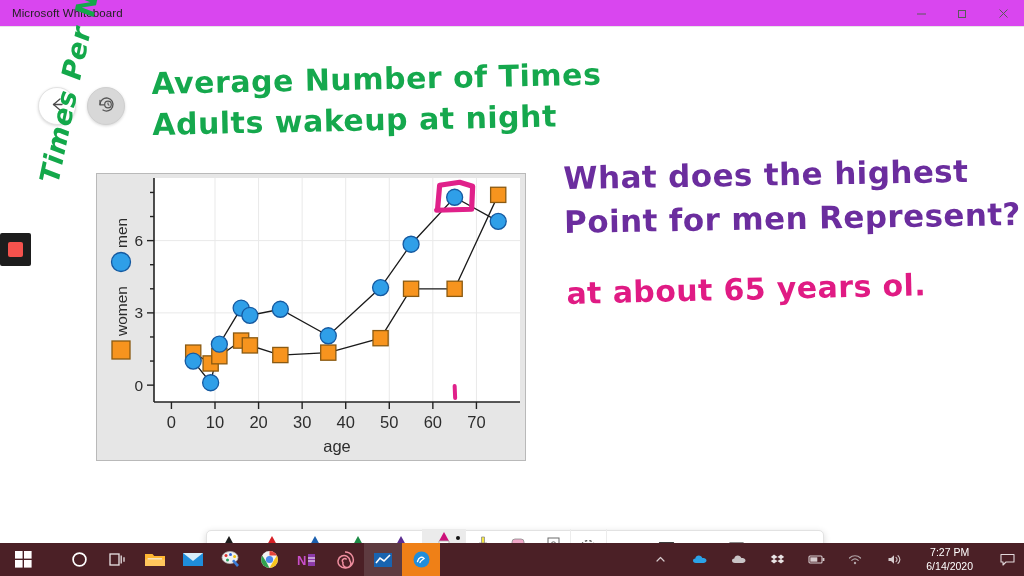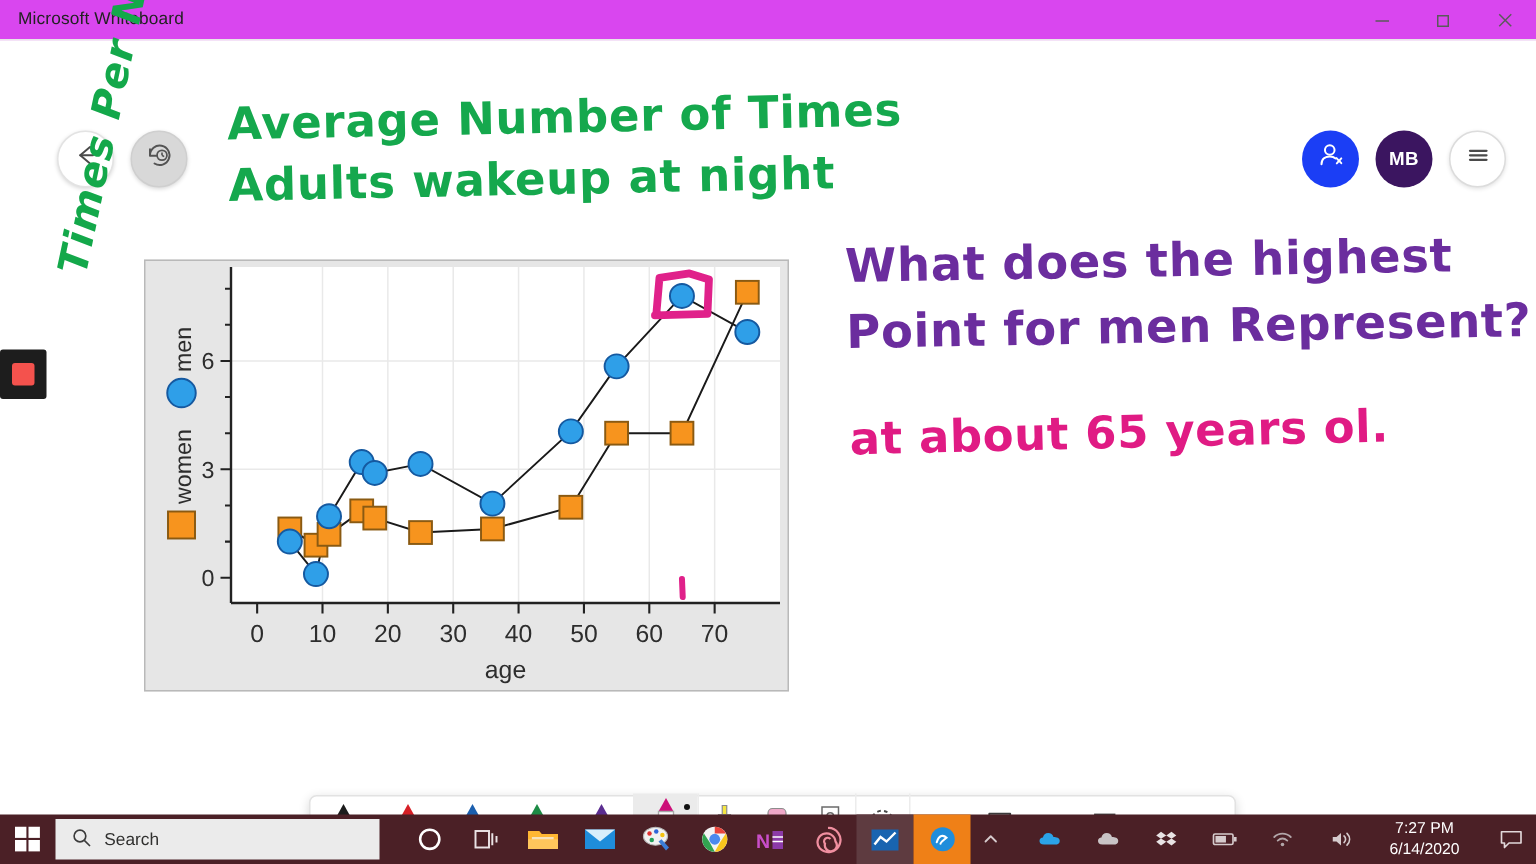--- a/index.html
+++ b/index.html
@@ -156,44 +156,20 @@
       <svg width="21" height="21" viewBox="0 0 21 21">
         <path d="M4 10.5 A6.5 6.5 0 1 1 7 16" fill="none" stroke="#545454" stroke-width="1.3" stroke-linecap="round"></path>
         <path d="M4 6.5 L4 10.8 L8.2 10.8" fill="none" stroke="#545454" stroke-width="1.3" stroke-linecap="round" stroke-linejoin="round"></path>
         <circle cx="12" cy="10.5" r="3.3" fill="none" stroke="#545454" stroke-width="1.2"></circle>
         <line x1="12" y1="8.6" x2="12" y2="10.5" stroke="#545454" stroke-width="1.1"></line>
         <line x1="12" y1="10.5" x2="13.4" y2="11.4" stroke="#545454" stroke-width="1.1"></line>
       </svg>
     </span>
   </div>
 
-  <div class="topright">
-    <div class="circbtn share">
-      <span>
-        <svg width="21" height="21" viewBox="0 0 21 21">
-          <circle cx="9.5" cy="7" r="3.2" fill="none" stroke="#fff" stroke-width="1.35"></circle>
-          <path d="M4 16.5 C4 12.6 7 11.3 9.5 11.3 C11 11.3 12.4 11.7 13.4 12.6" fill="none" stroke="#fff" stroke-width="1.35" stroke-linecap="round"></path>
-          <line x1="14" y1="12.4" x2="17.2" y2="15.8" stroke="#fff" stroke-width="1.3" stroke-linecap="round"></line>
-          <line x1="17.2" y1="12.6" x2="14.2" y2="15.9" stroke="#fff" stroke-width="1.3" stroke-linecap="round"></line>
-        </svg>
-      </span>
-    </div>
-    <div class="circbtn avatar">
-      <span>MB</span>
-    </div>
-    <div class="circbtn menu">
-      <span>
-        <svg width="19" height="19" viewBox="0 0 19 19">
-          <line x1="4" y1="6.5" x2="15" y2="6.5" stroke="#4a4a4a" stroke-width="1.5" stroke-linecap="round"></line>
-          <line x1="4" y1="9.5" x2="15" y2="9.5" stroke="#4a4a4a" stroke-width="1.5" stroke-linecap="round"></line>
-          <line x1="4" y1="12.5" x2="15" y2="12.5" stroke="#4a4a4a" stroke-width="1.5" stroke-linecap="round"></line>
-        </svg>
-      </span>
-    </div>
-  </div>
 
   <div class="rec-chip">
     <div class="sq"></div>
   </div>
 
   <div class="ink ink-title"><span>Average Number of Times</span>
 <span>Adults wakeup at night</span></div>
 
   <div class="ink ink-ylabel">Times Per Night</div>
 
@@ -416,29 +392,20 @@
 
 <div class="taskbar">
   <div class="start">
     <svg width="17" height="17" viewBox="0 0 17 17">
       <rect x="0" y="0" width="7.6" height="7.6" fill="#fff"></rect>
       <rect x="9" y="0" width="7.6" height="7.6" fill="#fff"></rect>
       <rect x="0" y="9" width="7.6" height="7.6" fill="#fff"></rect>
       <rect x="9" y="9" width="7.6" height="7.6" fill="#fff"></rect>
     </svg>
   </div>
-  <div class="searchbox">
-    <span>
-      <svg width="13" height="13" viewBox="0 0 13 13">
-        <circle cx="5.3" cy="5.3" r="3.9" fill="none" stroke="#3b3b3b" stroke-width="1.1"></circle>
-        <line x1="8.2" y1="8.2" x2="12" y2="12" stroke="#3b3b3b" stroke-width="1.1"></line>
-      </svg>
-    </span>
-    <span>Search</span>
-  </div>
 
   <div class="tbicons">
     <div class="tbicon">
       <svg width="17" height="17" viewBox="0 0 17 17">
           <circle cx="8.5" cy="8.5" r="6.4" fill="none" stroke="#fff" stroke-width="1.7"></circle>
         </svg>
     </div>
     <div class="tbicon">
       <svg width="19" height="17" viewBox="0 0 19 17">
         <rect x="2" y="3" width="9" height="11" fill="none" stroke="#eae3e5" stroke-width="1.3"></rect>

